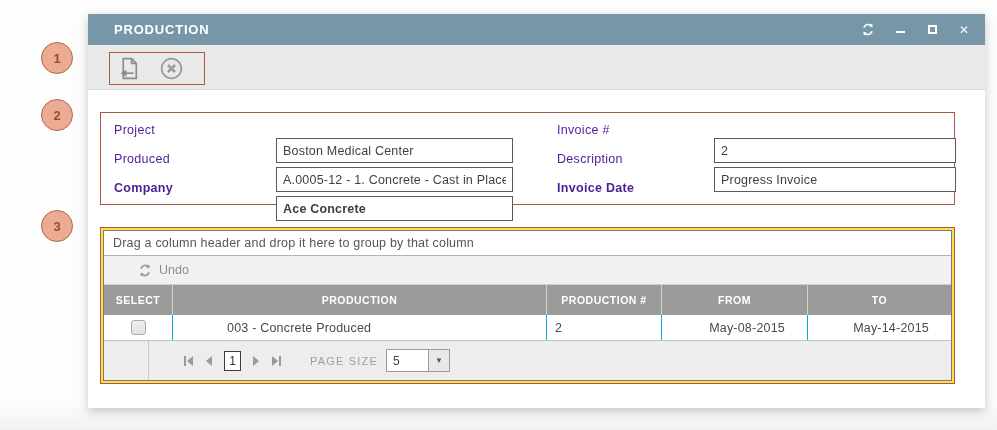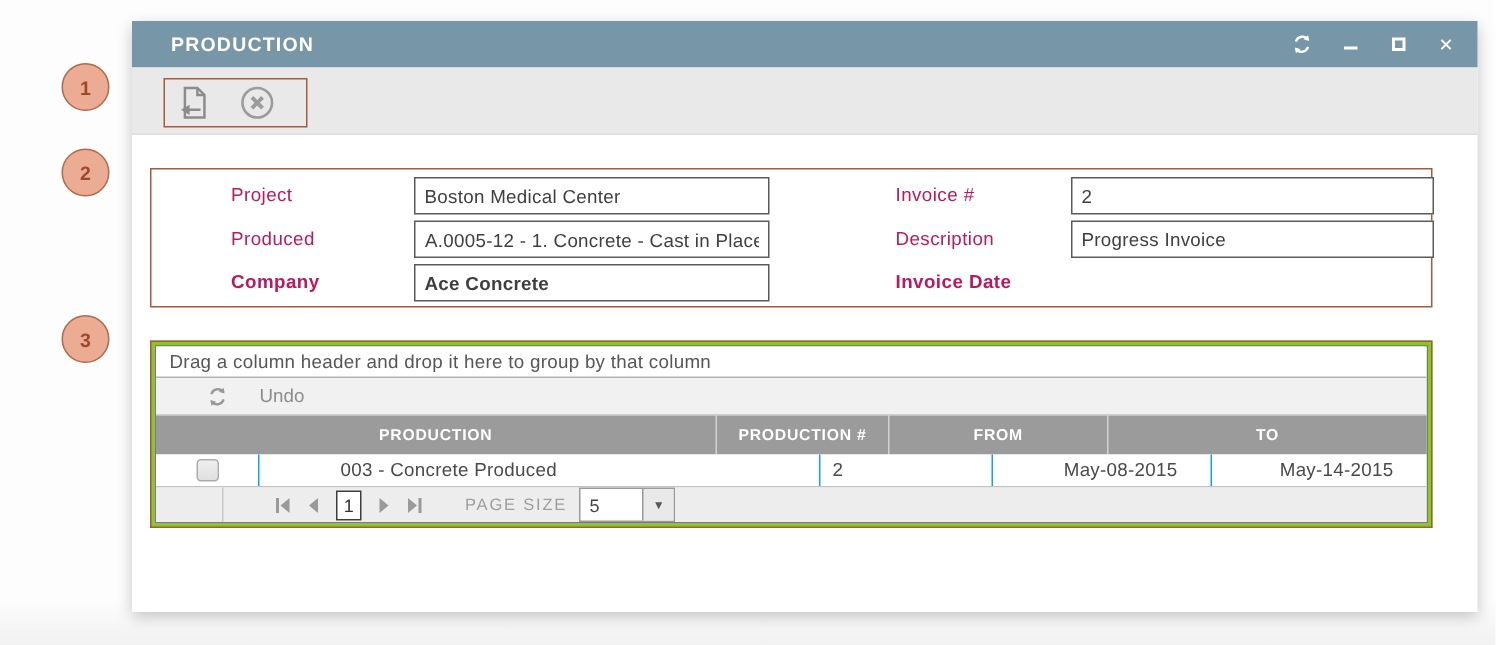--- a/index.html
+++ b/index.html
@@ -21,31 +21,31 @@
   .ctrl { width: 14px; height: 14px; display: flex; align-items: center; justify-content: center; cursor: pointer; }
   .min-bar { width: 9px; height: 2px; background: #fff; margin-top: 5px; }
   .max-box { width: 9px; height: 9px; border: 2px solid #fff; }
   .close-glyph { color: #fff; font-size: 12px; font-weight: 700; line-height: 1; }
   
   .toolbar { position: absolute; left: 0; top: 31px; width: 100%; height: 45px; background: #e9e9e9; border-bottom: 1px solid #dedede; }
   .tool-annot { position: absolute; left: 21px; top: 7px; width: 96px; height: 33px; border: 1.5px solid #a85a3c; display: flex; align-items: center; padding-left: 5px; gap: 14px; }
   .tool-btn { width: 28px; height: 28px; display: flex; align-items: center; justify-content: center; cursor: pointer; }
   
   .form-annot { position: absolute; left: 12px; top: 98px; width: 855px; height: 93px; border: 1.5px solid #a85a3c; background: #fff; }
-  .field-label { position: absolute; color: #be185d; font-size: 12.5px; letter-spacing: .3px; line-height: 25px; margin-left: 40px; }
-  .field-input { position: absolute; height: 25px; border: 1px solid #5a5a5a; background: #fff; font-size: 12.5px; color: #3f3f3f; padding: 0 6px; letter-spacing: .2px; font-family: inherit; outline: none; }
+  .field-label { position: absolute; color: #4c1d95; font-size: 12.5px; letter-spacing: .3px; line-height: 25px; }
+  .field-input { position: absolute; height: 25px; border: 1px solid #5a5a5a; background: #fff; font-size: 12.5px; color: #3f3f3f; padding: 0 6px; letter-spacing: .2px; font-family: inherit; outline: none; margin-top: 20px; }
   .lab-l { left: 13px; } .inp-l { left: 175px; width: 237px; }
   .lab-r { left: 456px; } .inp-r { left: 613px; width: 242px; }
   .row-a { top: 5px; } .row-b { top: 34px; } .row-c { top: 63px; font-weight: bold; }
   
-  .grid-annot { position: absolute; left: 12px; top: 213px; width: 855px; height: 125px; border: 1.5px solid #a85a3c; background: #84cc16; padding: 2px; }
+  .grid-annot { position: absolute; left: 12px; top: 213px; width: 855px; height: 157px; border: 1.5px solid #a85a3c; background: #fde047; padding: 2px; }
   .grid { width: 100%; height: 100%; border: 1px solid #7a7a7a; display: flex; flex-direction: column; background: #fff; }
   .group-bar { height: 25px; background: #fff; border-bottom: 1px solid #b3b3b3; display: flex; align-items: center; padding-left: 9px; font-size: 12.5px; color: #565656; letter-spacing: .2px; }
   .undo-bar { height: 29px; background: #f1f1f1; border-bottom: 1px solid #cfcfcf; display: flex; align-items: center; padding-left: 34px; }
-  .undo-btn { display: flex; align-items: center; gap: 21px; cursor: pointer; }
+  .undo-btn { display: flex; align-items: center; gap: 7px; cursor: pointer; }
   .undo-label { color: #8c8c8c; font-size: 12.5px; }
   .thead { height: 30px; background: #9b9b9b; display: flex; }
   .th { display: flex; align-items: center; justify-content: center; color: #fff; font-size: 10.5px; font-weight: 700; letter-spacing: .5px; border-right: 1px solid rgba(255,255,255,.55); cursor: pointer; }
   .th:last-child { border-right: none; }
   .c1 { width: 69px; } .c2 { width: 374px; } .c3 { width: 115px; } .c4 { width: 146px; } .c5 { flex: 1; text-align: right; }
   .trow { height: 26px; background: #fff; display: flex; border-bottom: 1px solid #c2c2c2; }
   .td { display: flex; align-items: center; font-size: 12.5px; color: #4a4a4a; border-right: 1px solid #0ea5e9; letter-spacing: .2px; }
   .td:last-child { border-right: none; }
   .td-center { justify-content: center; }
   .td-prod { padding-left: 54px; }
@@ -150,20 +150,21 @@
               </g>
               <path d="M11.9 1.0 L12.5 5.2 L8.5 4.0 Z" fill="#9a9a9a"></path>
               <path d="M3.1 14.0 L2.5 9.8 L6.5 11.0 Z" fill="#9a9a9a"></path>
             </svg>
           </span>
           <span class="undo-label">Undo</span>
         </div>
       </div>
 
       <div class="thead">
+        <div class="th c1">SELECT</div>
         <div class="th c2">PRODUCTION</div>
         <div class="th c3">PRODUCTION #</div>
         <div class="th c4">FROM</div>
         <div class="th c5">TO</div>
       </div>
 
       <div class="trow">
         <div class="td c1 td-center">
           <div class="checkbox"></div>
         </div>

